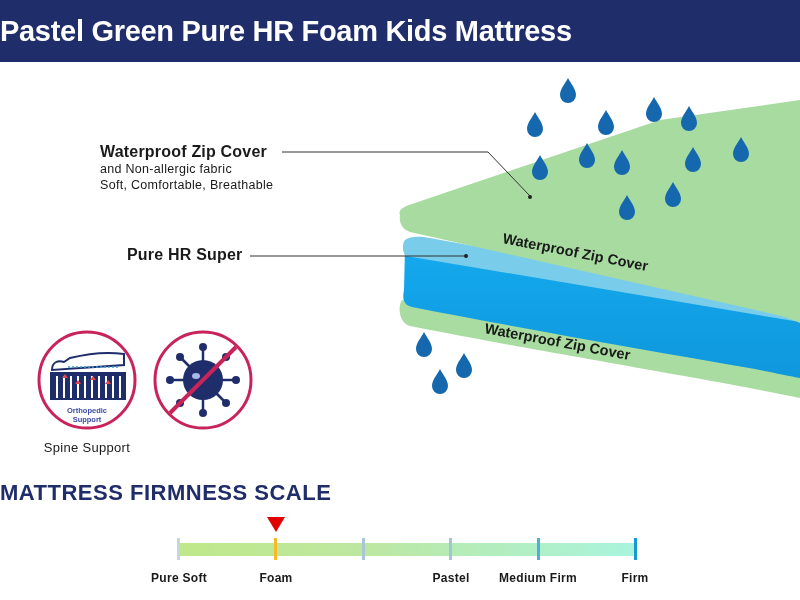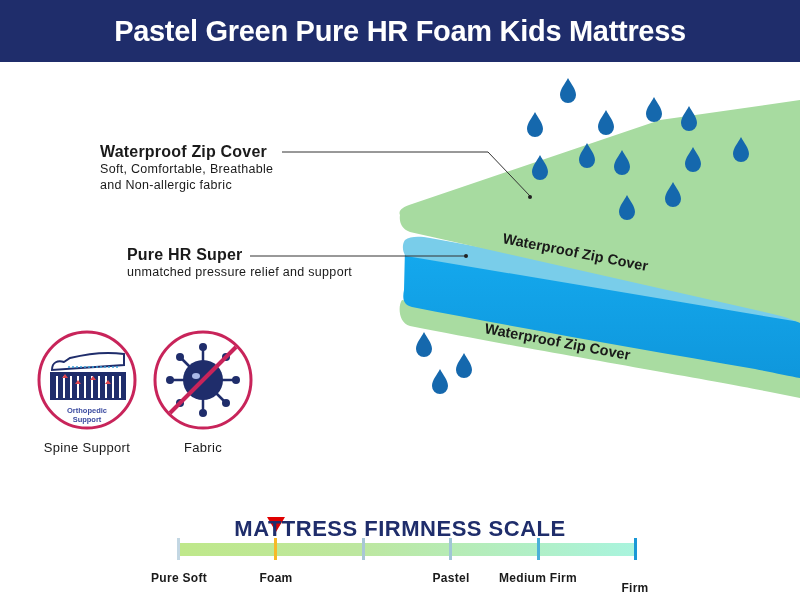--- a/index.html
+++ b/index.html
@@ -1,24 +1,24 @@
 <!DOCTYPE html>
 <html><head>
 <meta charset="utf-8">
 <style>
   html,body{margin:0;padding:0;}
   body{width:800px;height:600px;position:relative;overflow:hidden;background:#ffffff;font-family:"Liberation Sans",sans-serif;}
-  .header{position:absolute;left:0;top:0;width:800px;height:62px;background:#1f2d6b;color:#fff;display:flex;align-items:center;justify-content:center;}
+  .header{position:absolute;left:0;top:0;width:800px;height:62px;background:#1f2d6b;color:#fff;display:flex;align-items:center;}
   .header h1{margin:0;font-size:29px;font-weight:bold;letter-spacing:-0.3px;font-family:"Liberation Sans",sans-serif;}
   .label-block{position:absolute;color:#1a1a1a;}
   .label-title{font-weight:bold;font-size:16px;letter-spacing:0.2px;}
   .label-desc{font-size:12.5px;line-height:16px;letter-spacing:0.3px;}
   .art{position:absolute;left:0;top:0;}
   .feature{position:absolute;text-align:center;font-size:13px;color:#1a1a1a;line-height:17px;letter-spacing:0.3px;}
-  .scale-title{position:absolute;left:0;width:800px;top:480px;text-align:center;font-size:22px;font-weight:bold;color:#1f2d6b;letter-spacing:0.5px;margin-top:36px;}
+  .scale-title{position:absolute;left:0;width:800px;top:480px;text-align:left;font-size:22px;font-weight:bold;color:#1f2d6b;letter-spacing:0.5px;}
   .scale-label{position:absolute;top:571px;font-size:12px;font-weight:bold;color:#1a1a1a;transform:translateX(-50%);white-space:nowrap;letter-spacing:0.3px;}
 </style>
 </head>
 <body>
 
 <div class="header">
   <h1>Pastel Green Pure HR Foam Kids Mattress</h1>
 </div>
 
 <svg class="art" width="800" height="600" viewBox="0 0 800 600">
@@ -140,34 +140,32 @@
     <rect x="362" y="538" width="3" height="22" fill="#a8c6d6"></rect>
     <rect x="449" y="538" width="3" height="22" fill="#9fc6d6"></rect>
     <rect x="537" y="538" width="3" height="22" fill="#4ab0d8"></rect>
     <rect x="634" y="538" width="3" height="22" fill="#1a98d6"></rect>
     <path d="M267,517 L285,517 L276,532 Z" fill="#e00000"></path>
   </g>
 </svg>
 
 <div class="label-block" style="left:100px;top:143px;">
   <div class="label-title">Waterproof Zip Cover</div>
+  <div class="label-desc">and Non-allergic fabric</div>
   <div class="label-desc">Soft, Comfortable, Breathable</div>
-  <div class="label-desc">and Non-allergic fabric</div>
 </div>
 <div class="label-block" style="left:127px;top:246px;">
   <div class="label-title">Pure HR Super</div>
-  <div class="label-desc">unmatched pressure relief and support</div>
 </div>
 
 <div class="feature" style="left:27px;top:439px;width:120px;">
   <div>Spine Support</div>
 </div>
 <div class="feature" style="left:143px;top:439px;width:120px;">
-  <div>Fabric</div>
 </div>
 
 <div class="scale-title">MATTRESS FIRMNESS SCALE</div>
 <div class="scale-label" style="left:179px;">Pure Soft</div>
 <div class="scale-label" style="left:276px;">Foam</div>
 <div class="scale-label" style="left:364px;margin-top:35px;">Medium Soft</div>
 <div class="scale-label" style="left:451px;">Pastel</div>
 <div class="scale-label" style="left:538px;">Medium Firm</div>
-<div class="scale-label" style="left:635px;margin-top:10px;">Firm</div>
+<div class="scale-label" style="left:635px;">Firm</div>
 
 </body></html>

